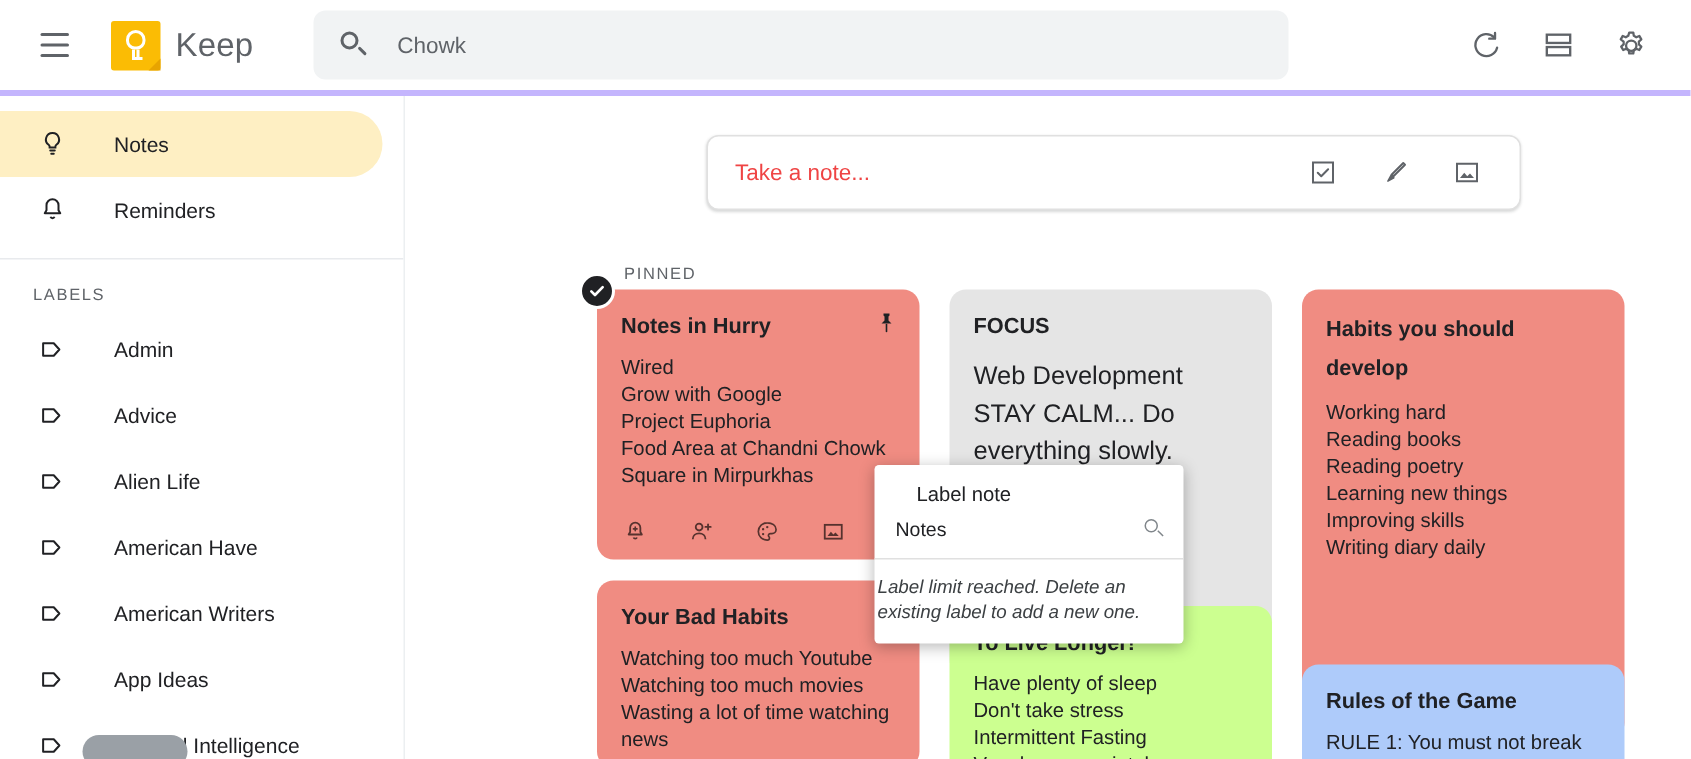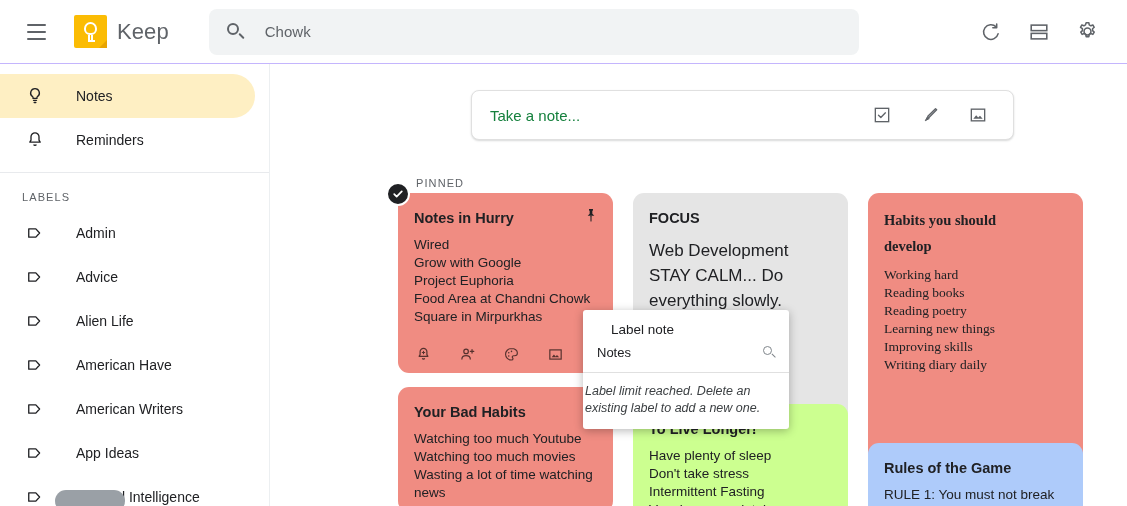--- a/index.html
+++ b/index.html
@@ -9,21 +9,21 @@
     background: #ffffff;
     font-family: "Liberation Sans", sans-serif;
     color: #202124;
   }
 
   
   .topbar {
     position: absolute; top: 0; left: 0;
     width: 1127px; height: 64px;
     background: #ffffff;
-    border-bottom: 1px solid #c4b5fd;
+    border-bottom: 4px solid #c4b5fd;
     display: flex; align-items: center;
   }
   .hamburger {
     width: 48px; height: 48px; margin-left: 12px;
     display: flex; flex-direction: column; justify-content: center;
     align-items: center; gap: 5px; border-radius: 50%; cursor: pointer;
   }
   .hamburger span { display: block; width: 19px; height: 2px; background: #5f6368; border-radius: 1px; }
 
   .brand { display: flex; align-items: center; margin-left: 14px; }
@@ -98,21 +98,21 @@
   .main {
     position: absolute; top: 64px; left: 270px;
     width: 857px; height: 442px; background: #ffffff; overflow: hidden;
   }
   .take-note {
     position: absolute; left: 201px; top: 26px; width: 543px; height: 50px;
     background: #fff; border: 1px solid #e0e0e0; border-radius: 8px;
     box-shadow: 0 1px 2px rgba(60,64,67,.2);
     display: flex; align-items: center; padding: 0 14px;
   }
-  .take-note .ph { font-size: 15px; color: #15803d; margin-left: 4px; }
+  .take-note .ph { font-size: 15px; color: #ef4444; margin-left: 4px; }
   .take-note .tn-actions { margin-left: auto; display: flex; gap: 22px; margin-right: 8px; }
   .tn-ico { width: 26px; height: 26px; display:flex; align-items:center; justify-content:center; cursor:pointer; }
 
   .pinned-label {
     position: absolute; left: 146px; top: 113px;
     font-size: 11px; letter-spacing: 1.1px; color: #5f6368;
   }
 
   
   .note {
@@ -391,21 +391,21 @@
     </div>
   </div>
 
   <div class="note" style="left:363px; top:129px; width:215px; height:258px; background:#e5e5e5;">
     <div class="n-title">FOCUS</div>
     <div class="n-body" style="font-size:17px; line-height:25px; margin-top:9px;">Web Development
 STAY CALM... Do
 everything slowly.</div>
   </div>
 
-  <div class="note" style="left:598px; top:129px; width:215px; height:300px; background:#F08C82;font-family:Liberation Serif, serif;">
+  <div class="note" style="left:598px; top:129px; width:215px; height:300px; background:#F08C82;">
     <div class="n-title" style="line-height:26px;">Habits you should develop</div>
     <div class="n-body">Working hard
 Reading books
 Reading poetry
 Learning new things
 Improving skills
 Writing diary daily</div>
   </div>
 
   <div class="note" style="left:128px; top:323px; width:215px; height:125px; background:#F08C82;">

